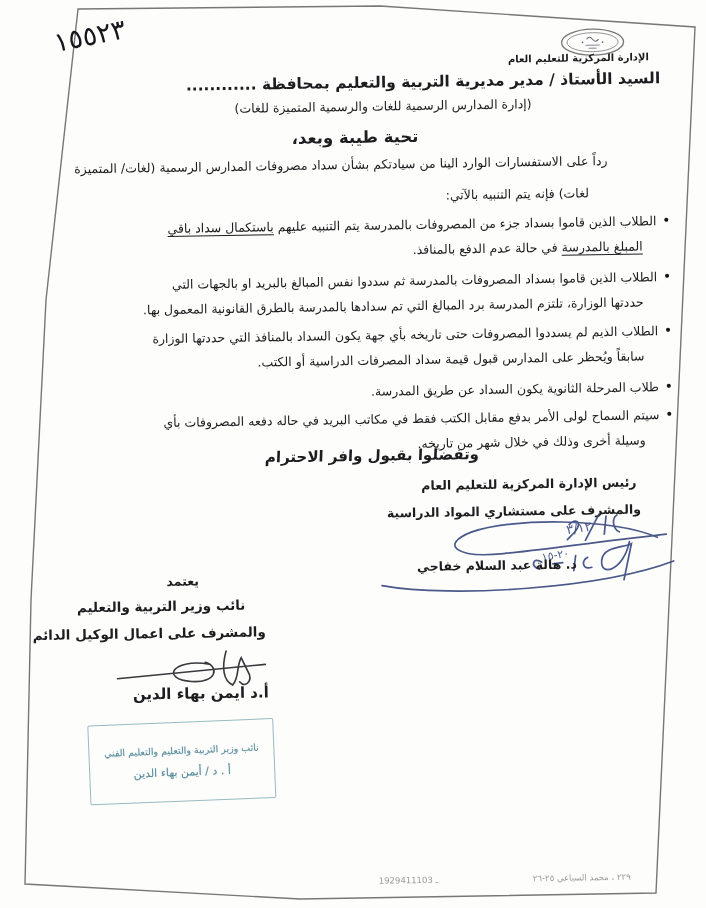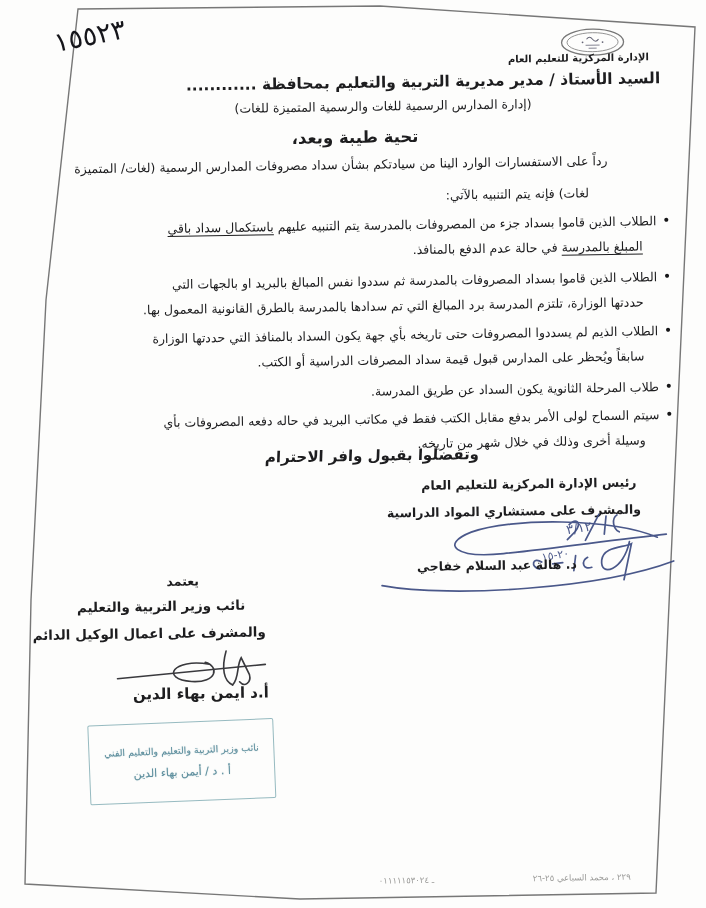--- a/index.html
+++ b/index.html
@@ -157,17 +157,17 @@
 
     <div class="abs rtl approver-name nowrap">أ.د ايمن بهاء الدين</div>
 
     <div class="abs rtl stamp">
       <div class="s1 nowrap">نائب وزير التربية والتعليم والتعليم الفني</div>
       <div class="s2 nowrap">أ . د / أيمن بهاء الدين</div>
     </div>
 
     <div class="abs footer">
       <span class="nowrap">٢٢٩ ، محمد السباعي ٢٥-٢٦</span>
-      <span class="nowrap">ـ ٠١١١١١٥٣٠٢٤</span>
+      <span class="nowrap">ـ 1929411103</span>
     </div>
 
   </div>
 </div>
 
 </body></html>

